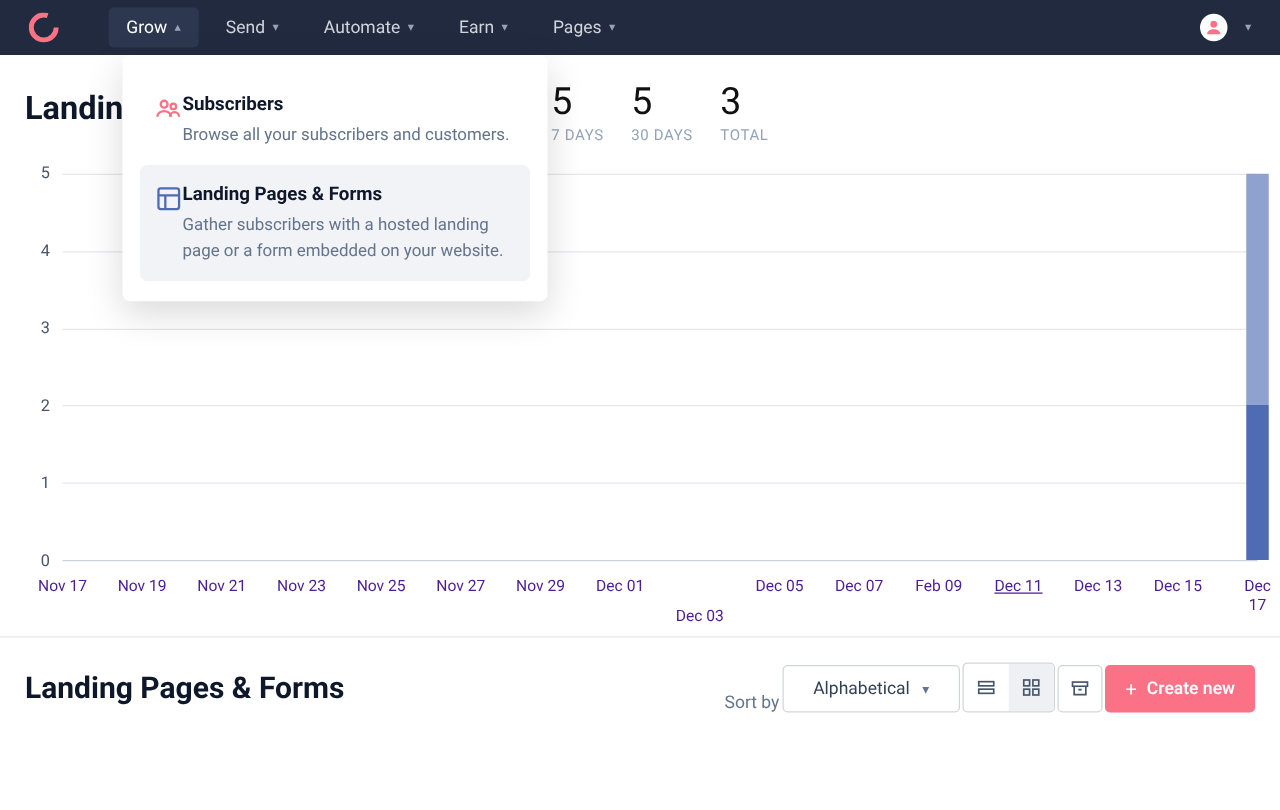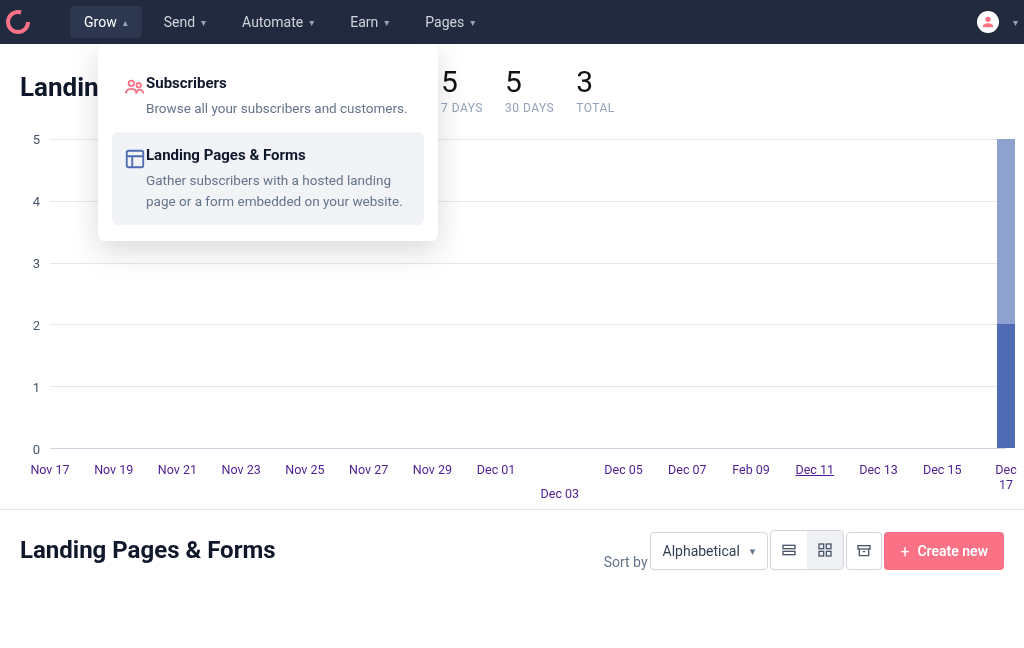--- a/index.html
+++ b/index.html
@@ -1,19 +1,19 @@
 <!DOCTYPE html>
 <html><head>
 <meta charset="utf-8">
 <style>
   * { box-sizing: border-box; margin: 0; padding: 0; }
   body { font-family: -apple-system, BlinkMacSystemFont, "Segoe UI", Roboto, sans-serif; background: #fff; color: #1e293b; width: 1024px; height: 648px; overflow: hidden; }
 
   
-  .topnav { background: #212a3f; height: 44px; display: flex; align-items: center; padding: 0 6px; position: relative; z-index: 50; }
+  .topnav { background: #212a3f; height: 44px; display: flex; align-items: center; padding: 0 23px; position: relative; z-index: 50; }
   .logo { width: 24px; height: 24px; margin-right: 40px; }
   .logo svg { width: 24px; height: 24px; }
   .nav-items { display: flex; gap: 8px; }
   .nav-item { display: flex; align-items: center; gap: 6px; color: #d1d5db; font-size: 14px; padding: 8px 14px; border-radius: 4px; cursor: pointer; }
   .nav-item.active { background: #2d3850; color: #fff; }
   .nav-caret { font-size: 10px; color: #94a3b8; }
   .nav-right { margin-left: auto; display: flex; align-items: center; gap: 14px; }
   .avatar { width: 22px; height: 22px; border-radius: 50%; background: #fff; display: flex; align-items: center; justify-content: center; }
   .avatar svg { width: 16px; height: 16px; }
   
@@ -53,21 +53,21 @@
   .x-axis { position: absolute; left: 32px; right: 0; bottom: 0; height: 45px; }
   .x-tick { position: absolute; top: 8px; font-size: 12.5px; color: #4c1d95; transform: translateX(-50%); text-align: center; white-space: nowrap; }
   .x-tick.last { white-space: normal; width: 36px; }
 
   
   .bottom-sep { border-top: 1px solid #e5e7eb; margin-top: 10px; }
   .bottom-row { display: flex; align-items: center; padding: 20px 20px; }
   .section-title { font-size: 24px; font-weight: 700; color: #0f172a; }
   .bottom-ctrls { margin-left: auto; display: flex; align-items: flex-end; gap: 2px; }
   .sortby { font-size: 14px; color: #64748b; }
-  .select { border: 1px solid #d1d5db; border-radius: 4px; height: 38px; padding: 0 12px; display: flex; align-items: center; gap: 10px; font-size: 14px; color: #334155; cursor: pointer; }
+  .select { border: 1px solid #d1d5db; border-radius: 4px; height: 38px; padding: 0 24px; display: flex; align-items: center; gap: 10px; font-size: 14px; color: #334155; cursor: pointer; }
   .view-group { display: flex; border: 1px solid #d1d5db; border-radius: 4px; overflow: hidden; }
   .view-btn { width: 36px; height: 38px; display: flex; align-items: center; justify-content: center; cursor: pointer; }
   .view-btn.active { background: #eef0f4; }
   .single-btn { width: 36px; height: 38px; border: 1px solid #d1d5db; border-radius: 4px; display:flex; align-items:center; justify-content:center; cursor:pointer; }
   .create-btn { background: #fb7185; color: #fff; border-radius: 4px; height: 38px; padding: 0 16px; display: flex; align-items: center; gap: 8px; font-size: 14px; font-weight: 600; cursor: pointer; }
 </style>
 </head>
 <body>
 
 <div class="topnav">

